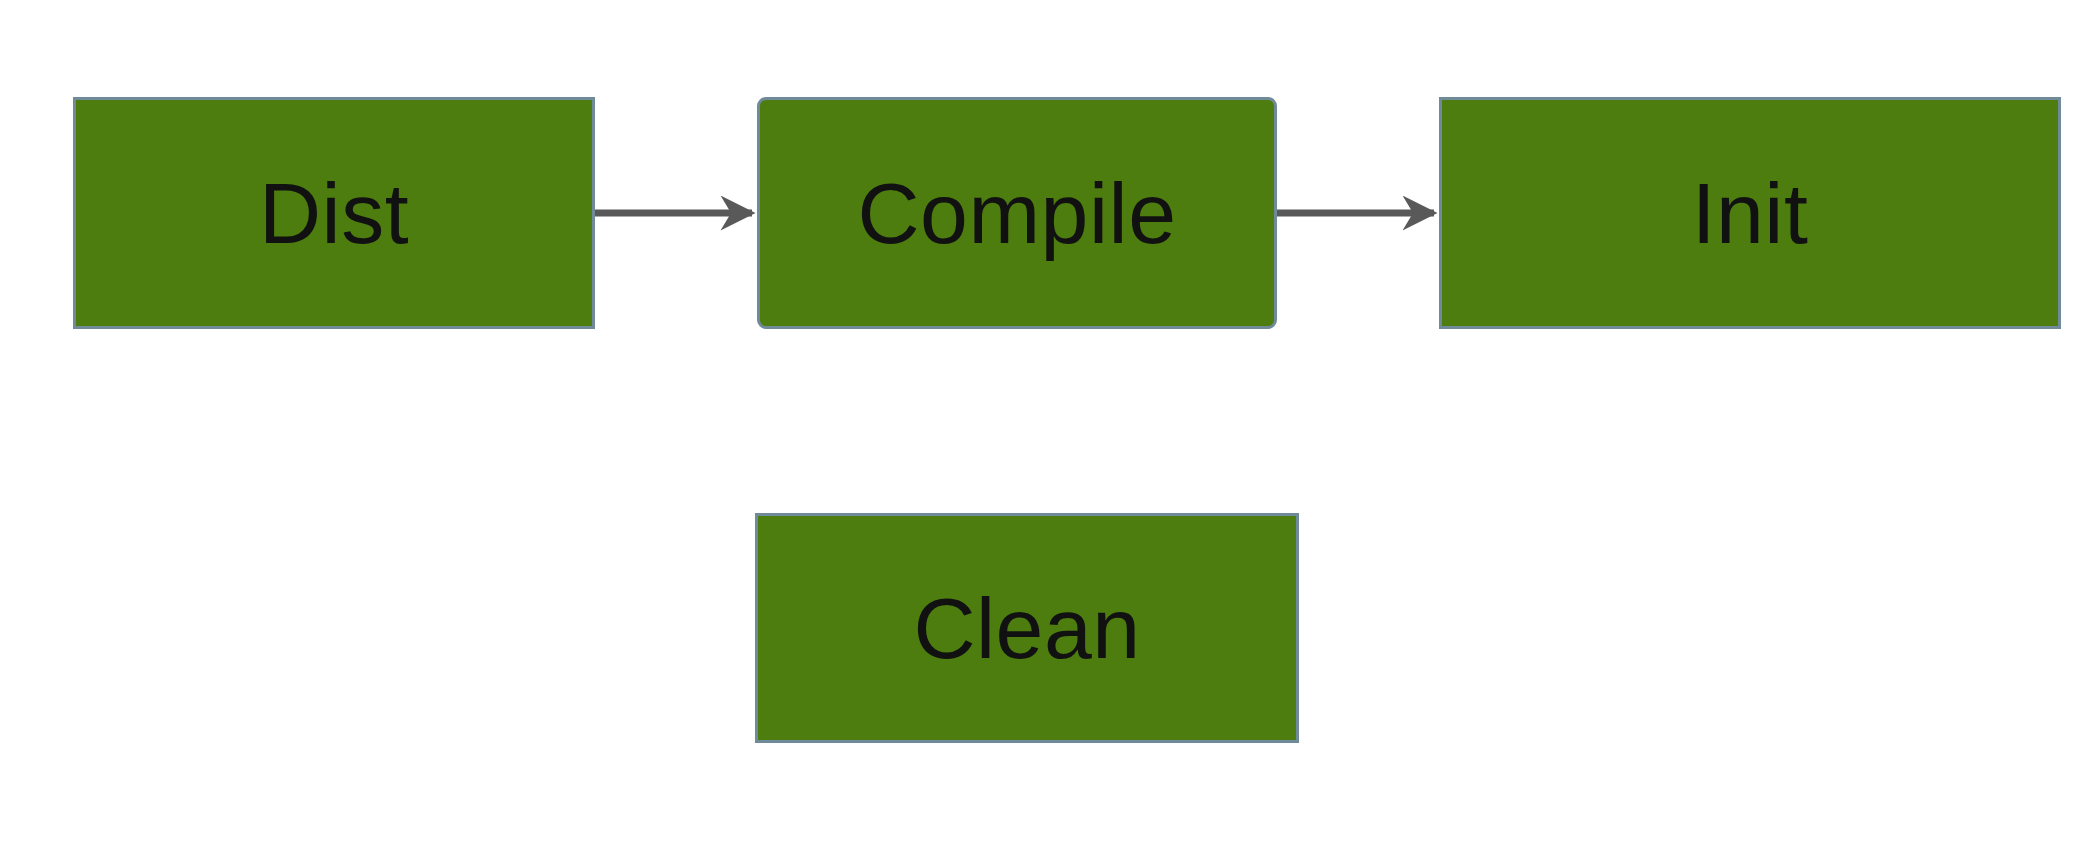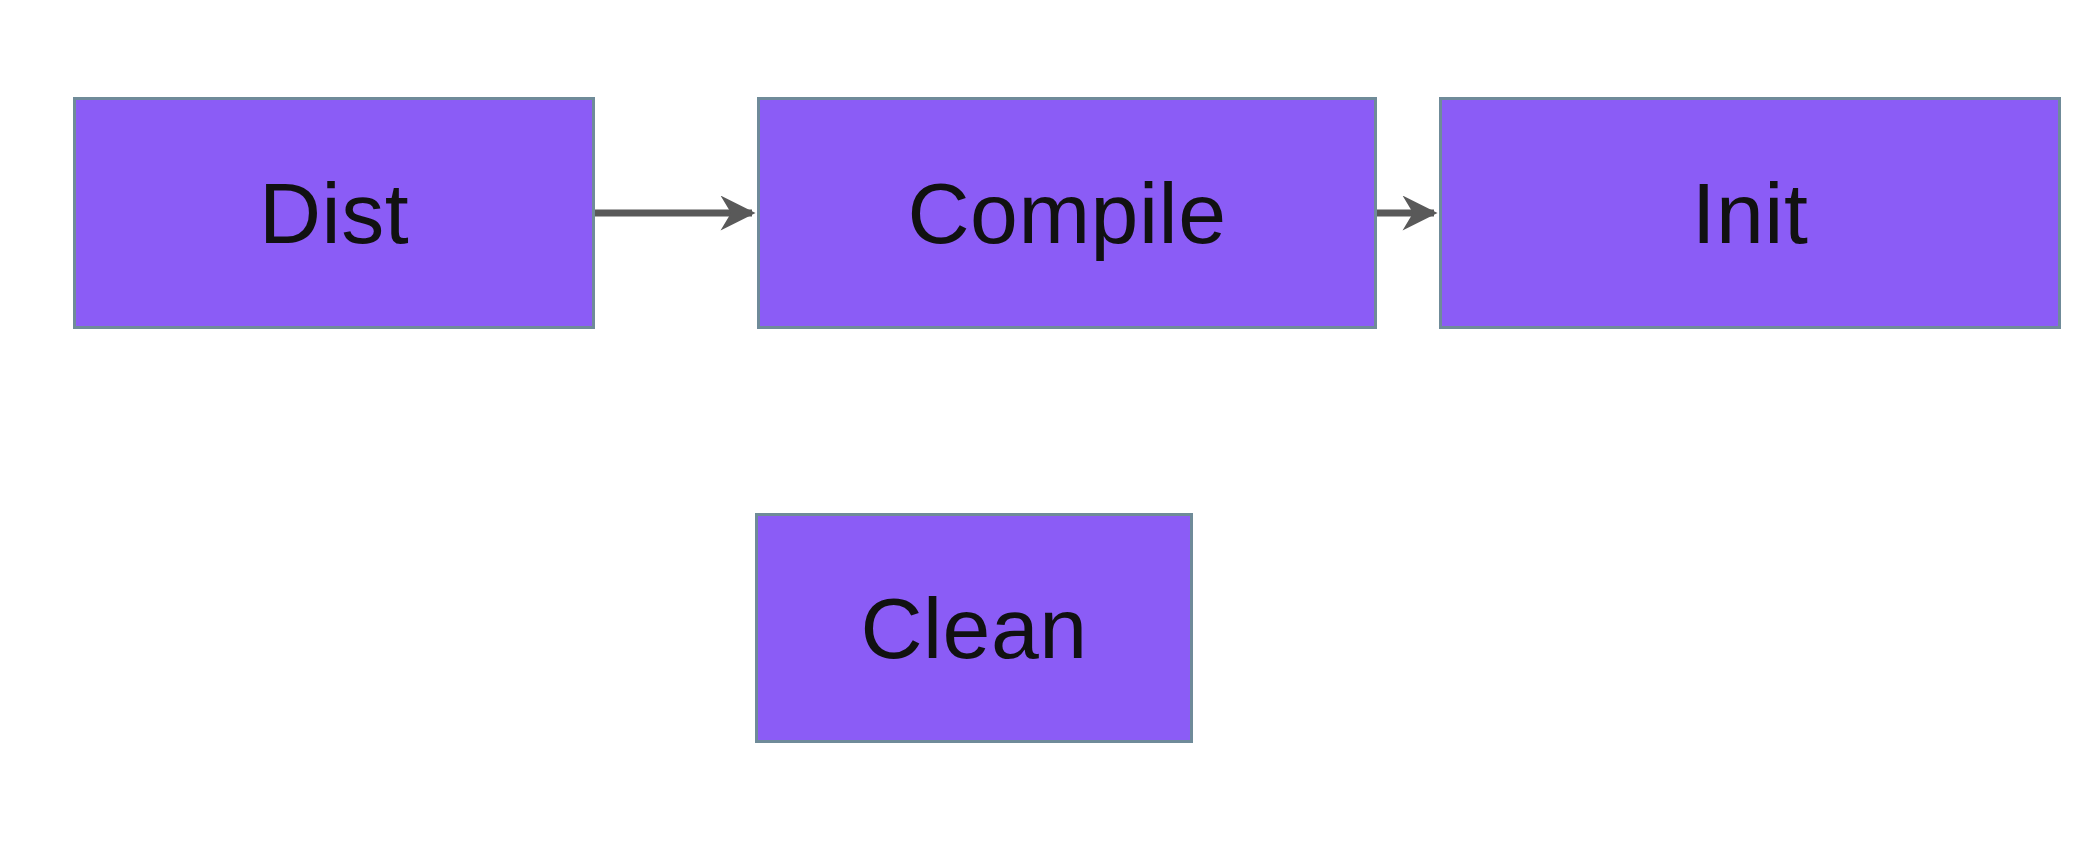--- a/index.html
+++ b/index.html
@@ -11,36 +11,36 @@
     position: relative;
     width: 2078px;
     height: 848px;
     background: #ffffff;
     font-family: "Liberation Sans", sans-serif;
     overflow: hidden;
   }
   .node {
     position: absolute;
     box-sizing: border-box;
-    background: #8b5cf6;
+    background: #4d7c0f;
     border: 3px solid #6f8b99;
     display: flex;
     align-items: center;
     justify-content: center;
   }
   .node .label {
     font-size: 86px;
     color: #111111;
     letter-spacing: 0.5px;
     white-space: nowrap;
   }
   .node-dist    { left: 73px;   top: 97px;  width: 522px; height: 232px; }
-  .node-compile { left: 757px;  top: 97px;  width: 620px; height: 232px; }
+  .node-compile { left: 757px;  top: 97px;  width: 520px; height: 232px; border-radius: 9px; }
   .node-init    { left: 1439px; top: 97px;  width: 622px; height: 232px; }
-  .node-clean   { left: 755px;  top: 513px; width: 438px; height: 230px; }
+  .node-clean   { left: 755px;  top: 513px; width: 544px; height: 230px; }
   .edges-layer {
     position: absolute;
     left: 0; top: 0;
     width: 2078px;
     height: 848px;
     pointer-events: none;
   }
 </style>
 </head>
 <body>

